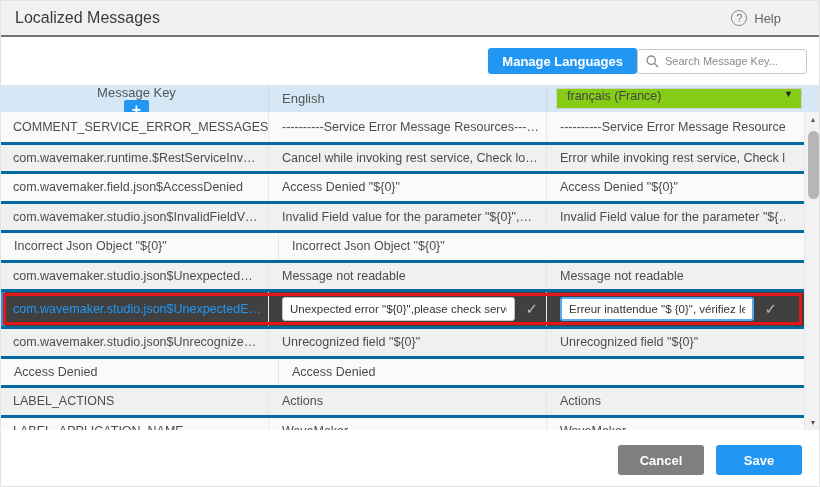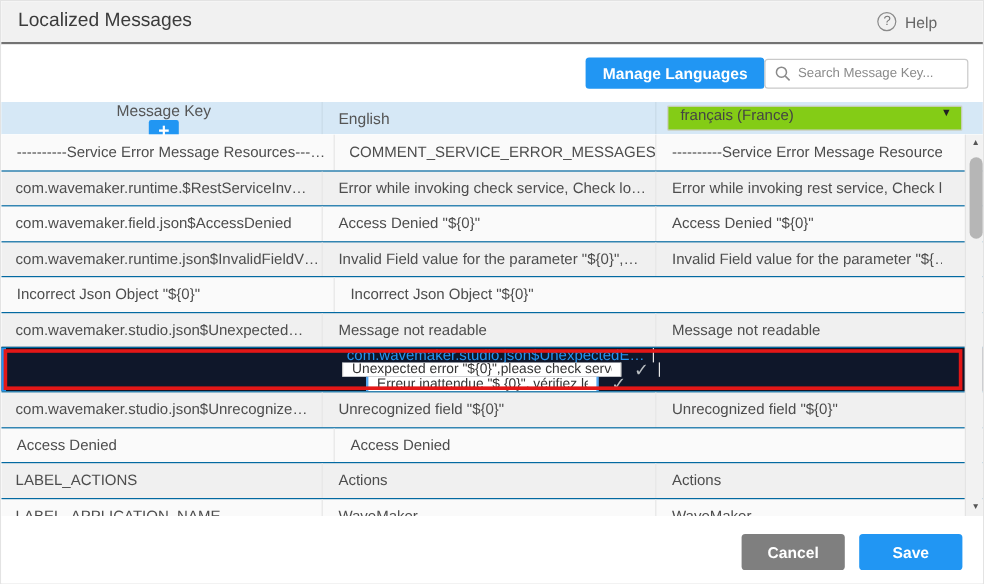--- a/index.html
+++ b/index.html
@@ -63,31 +63,31 @@
     flex:1; height:21px; background:#84cc16; border:1px solid #d0d0d0; border-radius:1px;
     display:flex; justify-content:space-between;
     padding:0 8px 0 10px; font-size:12.5px; color:#444; cursor:pointer;
   }
   .caret { font-size:9px; color:#222; }
 
   
   .tbody { position:relative; height:318px; overflow:hidden; flex:0 0 auto; background:#fff; }
   .trow {
     height:29.5px; display:flex; align-items:center; font-size:12.5px; color:#4d4d4d;
-    background:#fafafa; border-top:1px solid #0369a1; position:relative;
+    background:#fafafa; border-top:3px solid #0369a1; position:relative;
   }
   .trow:first-child { border-top:none; }
   .trow.dark { background:#f0f0f0; }
   .cell { height:100%; display:flex; align-items:center; white-space:nowrap; overflow:hidden; }
   .c-key { width:268px; padding-left:12px; border-right:1px solid #e7e7e7; }
   .c-en  { width:278px; padding-left:13px; border-right:1px solid #e7e7e7; }
   .c-fr  { width:238px; padding-left:13px; }
 
   
-  .trow.editing { height:37px; background:#0f172a;flex-direction:column; }
+  .trow.editing { height:37px; background:#404040; }
   .trow.editing .c-key { color:var(--accent,#2196f3); }
   .blue-bar { position:absolute; left:0; top:0; bottom:0; width:4px;
               background:var(--accent,#2196f3); }
   .annotation {
     position:absolute; left:2px; right:19px; top:1px; bottom:1px;
     border:3px solid var(--annotation,#e31717); pointer-events:none; z-index:5;
   }
   .edit-cell { padding-right:4px; gap:6px; }
   .edit-cell input {
     flex:1; height:24px; border:1px solid #c6c6c6; border-radius:3px;
@@ -153,36 +153,36 @@
       <div class="lang-select">
         <span>français (France)</span>
         <span class="caret">▼</span>
       </div>
     </div>
   </div>
 
   <div class="tbody">
     <div id="rows">
         <div class="trow">
+          <div class="cell c-key">COMMENT_SERVICE_ERROR_MESSAGES</div>
           <div class="cell c-en">----------Service Error Message Resources---…</div>
-          <div class="cell c-key">COMMENT_SERVICE_ERROR_MESSAGES</div>
           <div class="cell c-fr">----------Service Error Message Resource…</div>
         </div>
         <div class="trow dark">
           <div class="cell c-key">com.wavemaker.runtime.$RestServiceInv…</div>
-          <div class="cell c-en">Error while invoking check service, Check lo…</div>
+          <div class="cell c-en">Cancel while invoking rest service, Check lo…</div>
           <div class="cell c-fr">Error while invoking rest service, Check l…</div>
         </div>
         <div class="trow">
           <div class="cell c-key">com.wavemaker.field.json$AccessDenied</div>
           <div class="cell c-en">Access Denied "${0}"</div>
           <div class="cell c-fr">Access Denied "${0}"</div>
         </div>
         <div class="trow dark">
-          <div class="cell c-key">com.wavemaker.runtime.json$InvalidFieldV…</div>
+          <div class="cell c-key">com.wavemaker.studio.json$InvalidFieldV…</div>
           <div class="cell c-en">Invalid Field value for the parameter "${0}",…</div>
           <div class="cell c-fr">Invalid Field value for the parameter "${…</div>
         </div>
         <div class="trow">
           <div class="cell c-en">Incorrect Json Object "${0}"</div>
           <div class="cell c-fr">Incorrect Json Object "${0}"</div>
         </div>
         <div class="trow dark">
           <div class="cell c-key">com.wavemaker.studio.json$Unexpected…</div>
           <div class="cell c-en">Message not readable</div>

